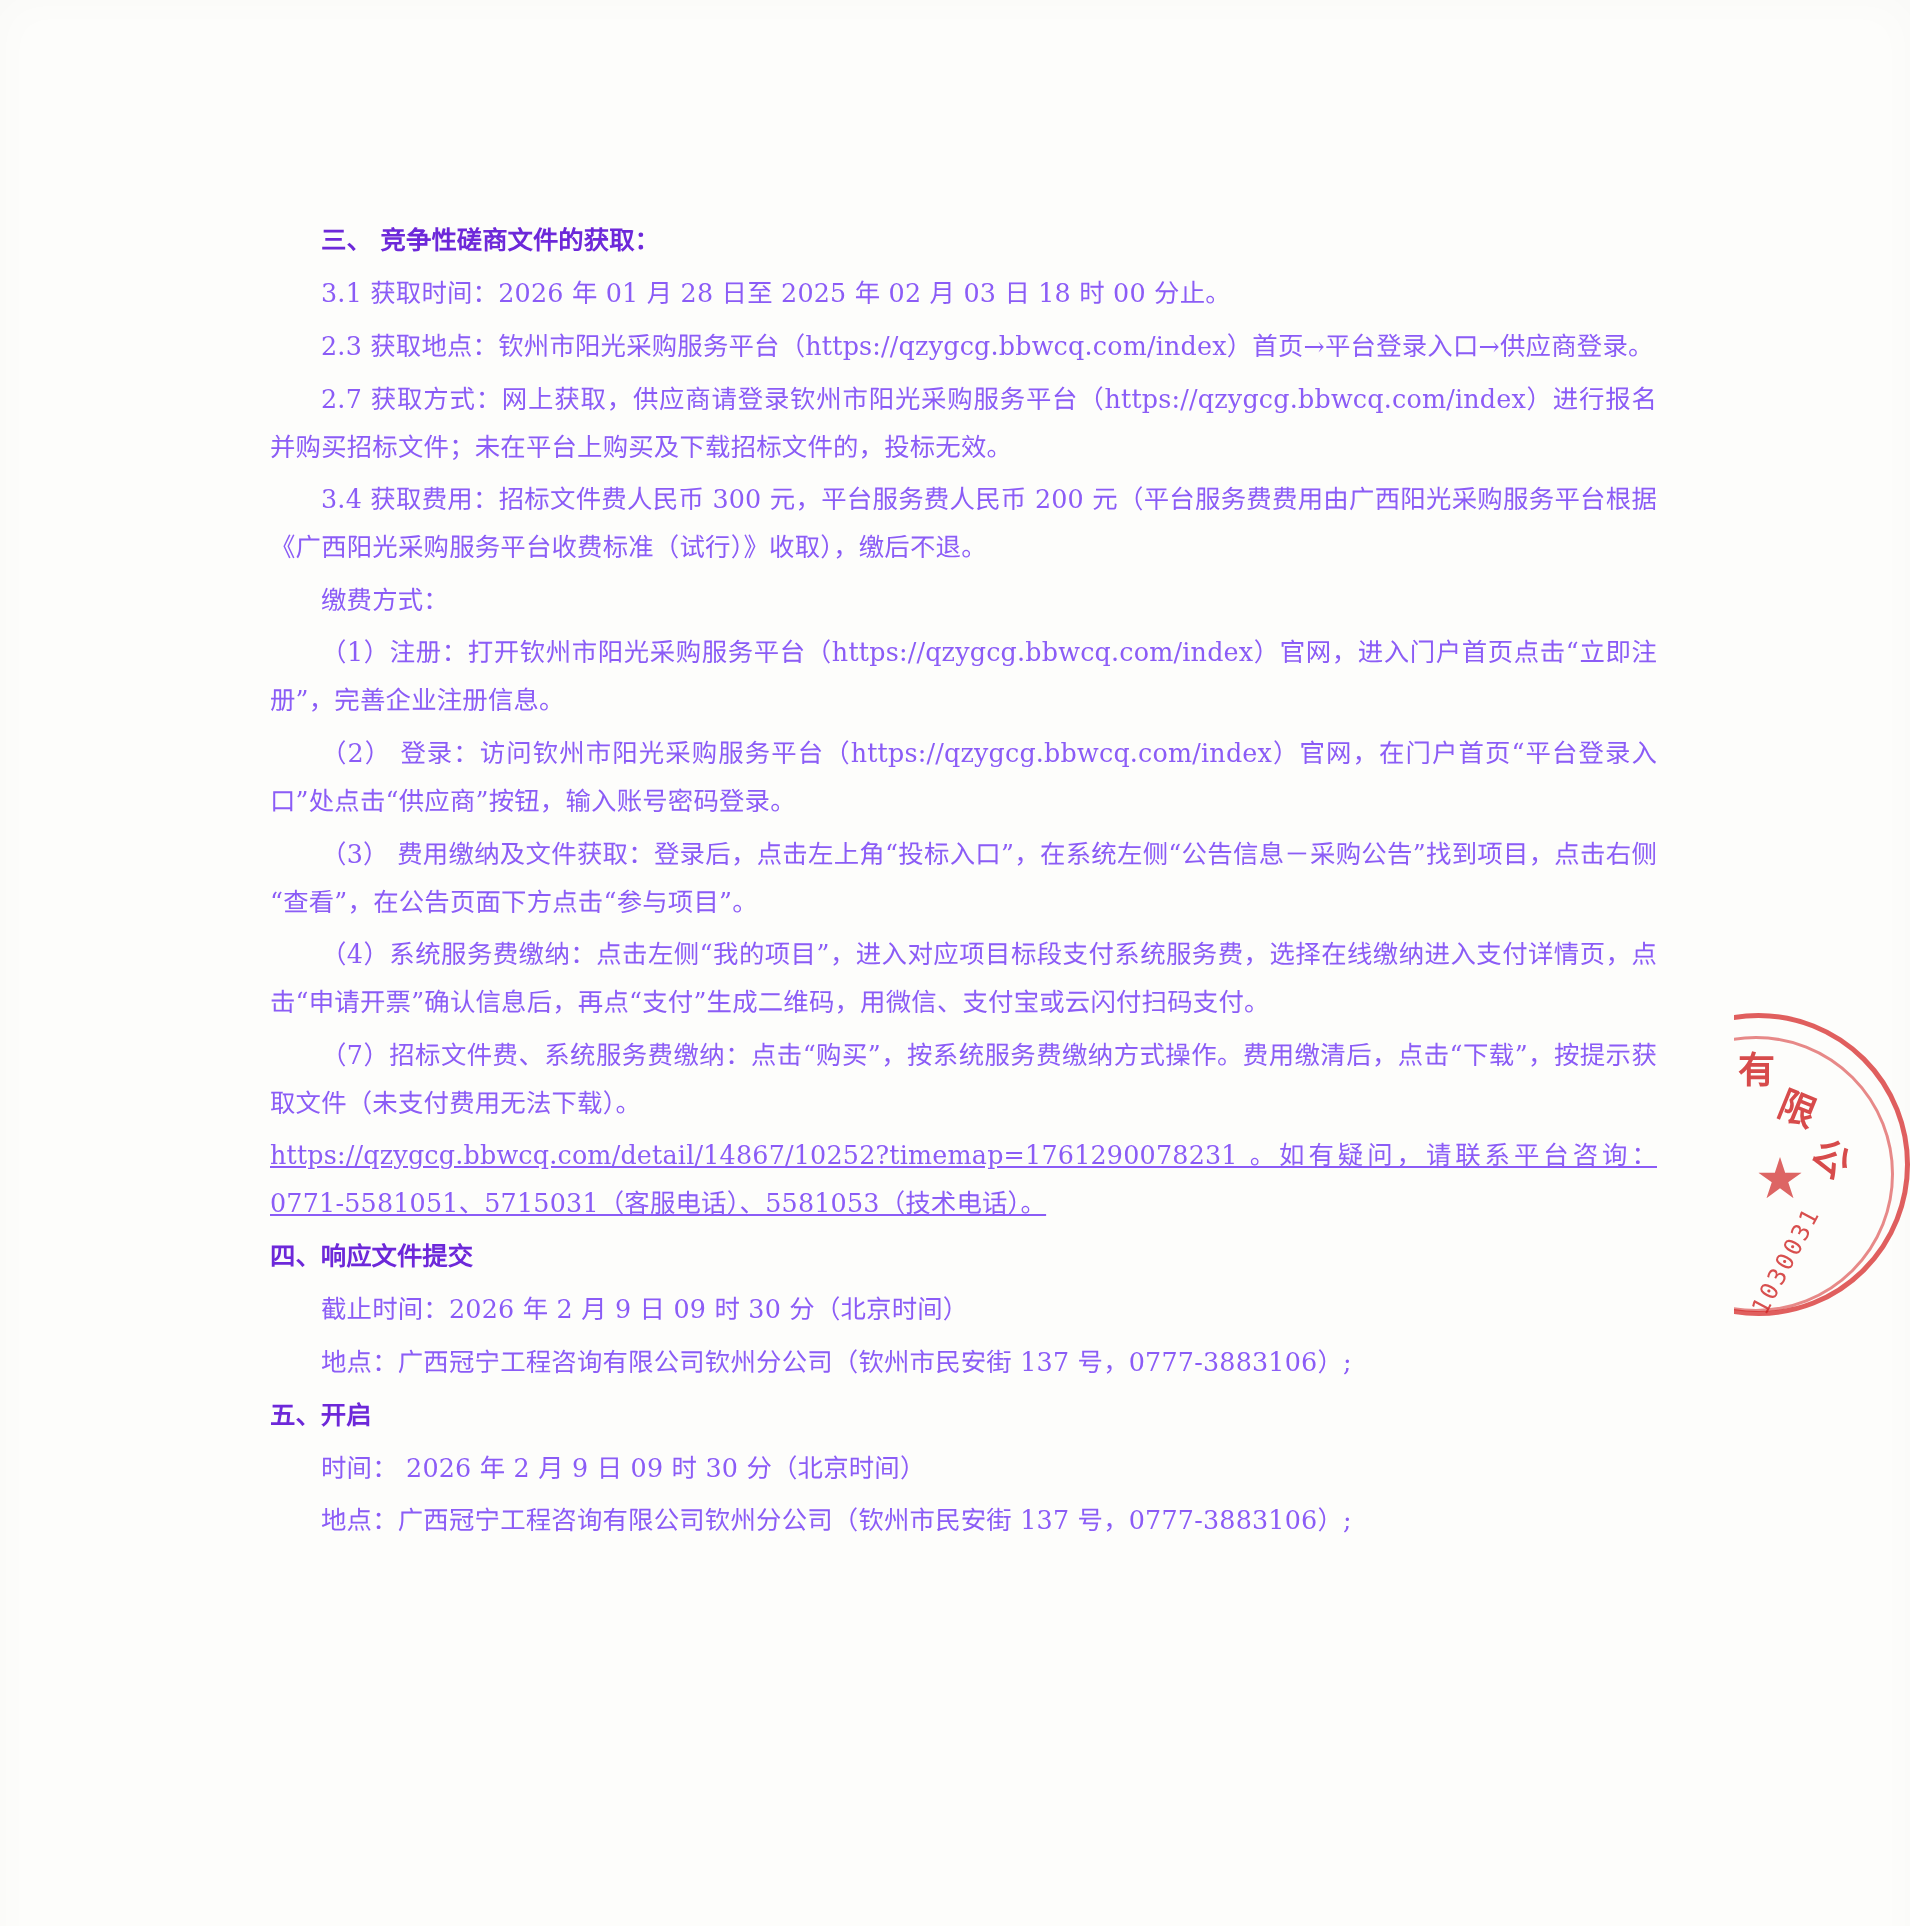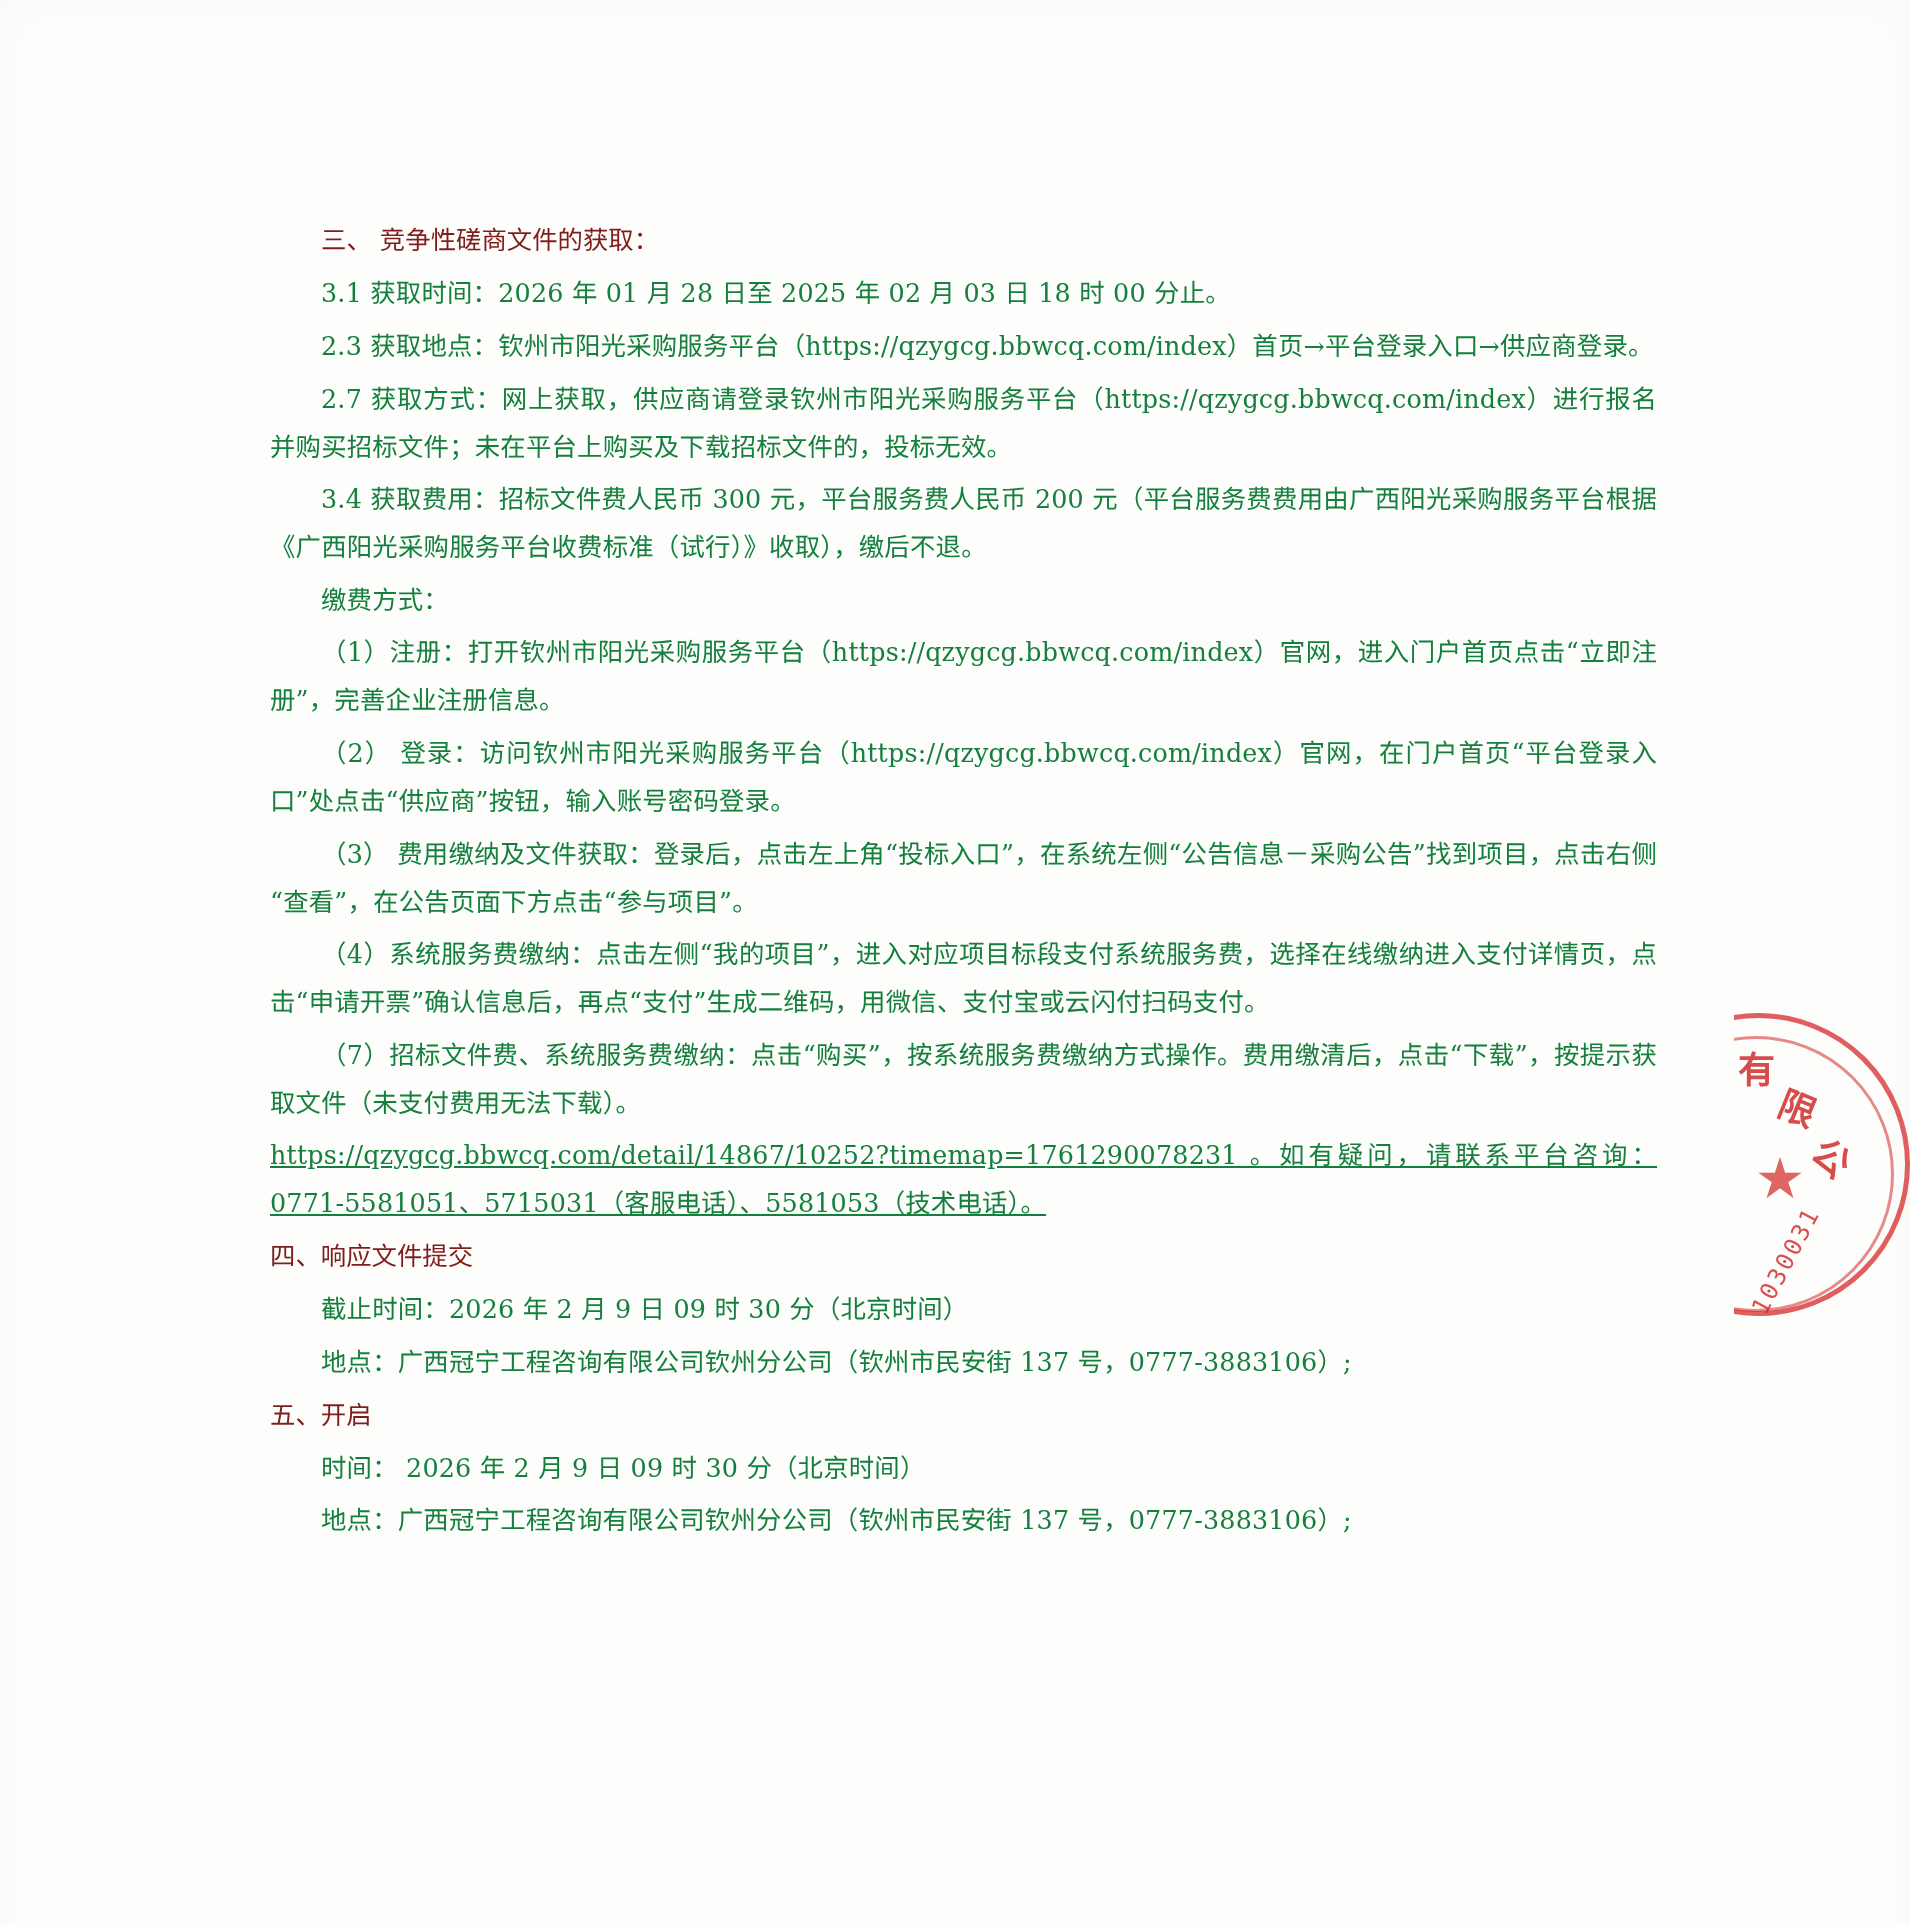--- a/index.html
+++ b/index.html
@@ -37,29 +37,29 @@
     top: 216px;
     width: 1387px;
   }
   .p {
     font-size: 25.4px;
     line-height: 48px;
     letter-spacing: 0.2px;
     text-align: justify;
     text-justify: inter-ideograph;
     margin: 0 0 4.6px 0;
-    color: #15803d;
+    color: #8b5cf6;
     font-family: "DejaVu Serif", "Liberation Serif", serif;
   }
   .heading {
-    font-weight: normal;
+    font-weight: bold;
     margin: 0 0 5.4px 0;
     font-size: 25.4px;
     line-height: 48px;
-    color: #7f1d1d;
+    color: #6d28d9;
   }
   .indent1 { text-indent: 51px; }
   .indent-none { text-indent: 0; text-decoration: underline; }
   .heading.sec { text-indent: 0; }
   
   #stamp {
     position: absolute;
     left: 1734px;
     top: 990px;
     width: 200px;

